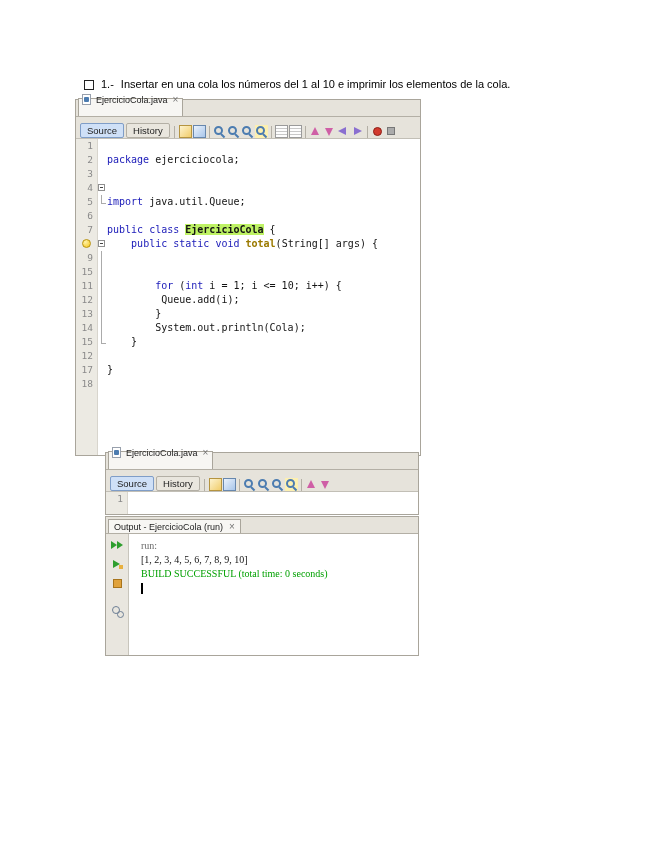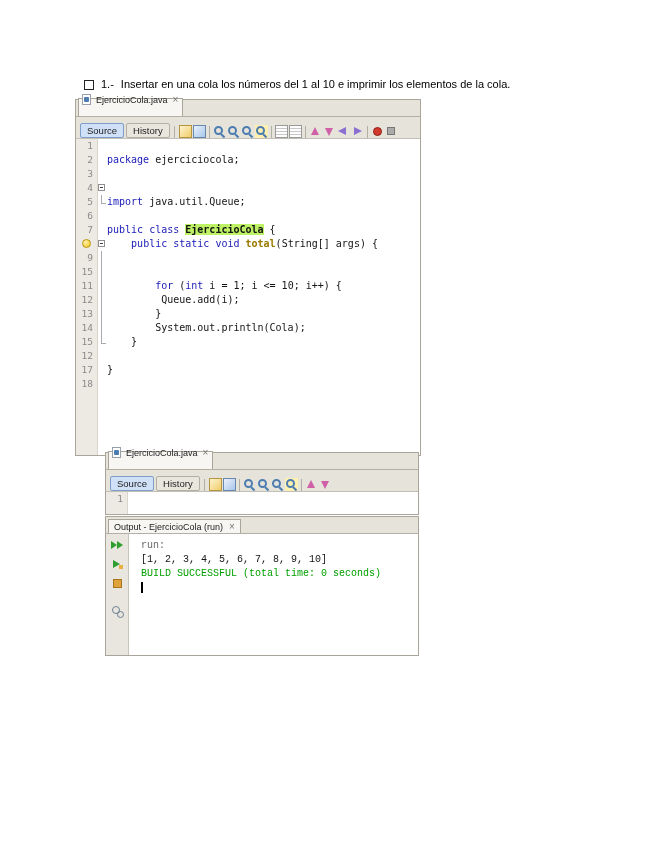--- a/index.html
+++ b/index.html
@@ -67,21 +67,21 @@
   .tok-pl{color:#141414;}
   .tok-hl{background:#bef264;color:#141414;font-weight:bold;}
   .tok-mth{color:#9b7a00;font-weight:bold;}
 
   
   .output{position:absolute;left:105px;top:516px;width:314px;height:140px;border:1px solid #a9a59b;box-sizing:border-box;display:flex;flex-direction:column;background:#fff;}
   .out-header{height:16px;background:#e6e3db;border-bottom:1px solid #b3afa5;display:flex;align-items:flex-end;padding-left:2px;flex:none;}
   .out-tab{display:inline-flex;align-items:center;gap:4px;background:#f7f6f3;border:1px solid #a9a59b;border-bottom:none;padding:1px 5px;font-size:9px;color:#222;height:14px;box-sizing:border-box;}
   .out-body{flex:1;display:flex;min-height:0;}
   .out-rail{width:22px;background:#e9e6df;border-right:1px solid #c8c5bc;display:flex;flex-direction:column;align-items:center;padding-top:5px;gap:6px;flex:none;}
-  .out-content{flex:1;font-family:Liberation Mono, monospace;font-size:10px;padding:5px 0 0 12px;background:#fff;}
+  .out-content{flex:1;font-family:Liberation Serif, serif;font-size:10px;padding:5px 0 0 12px;background:#fff;}
   .out-line{height:14px;line-height:14px;white-space:pre;}
   .out-muted{color:#6a6a6a;}
   .out-plain{color:#141414;}
   .out-success{color:#00a000;}
   .caret{display:inline-block;width:1.5px;height:11px;background:#000;vertical-align:middle;}
 </style>
 </head>
 <body>
 
 <div class="page">

